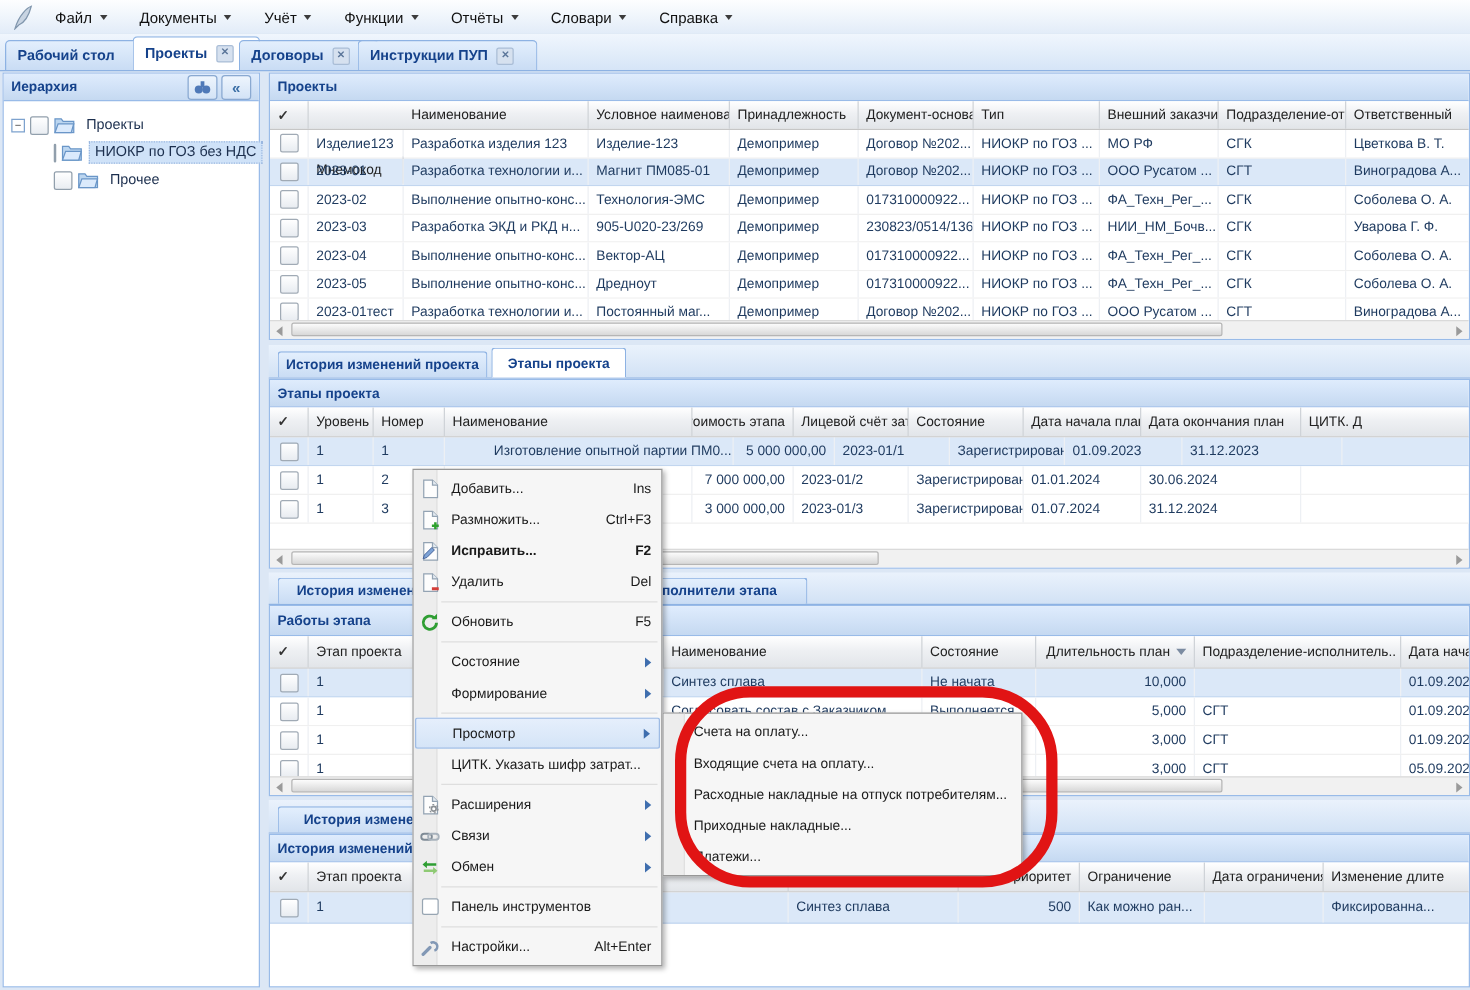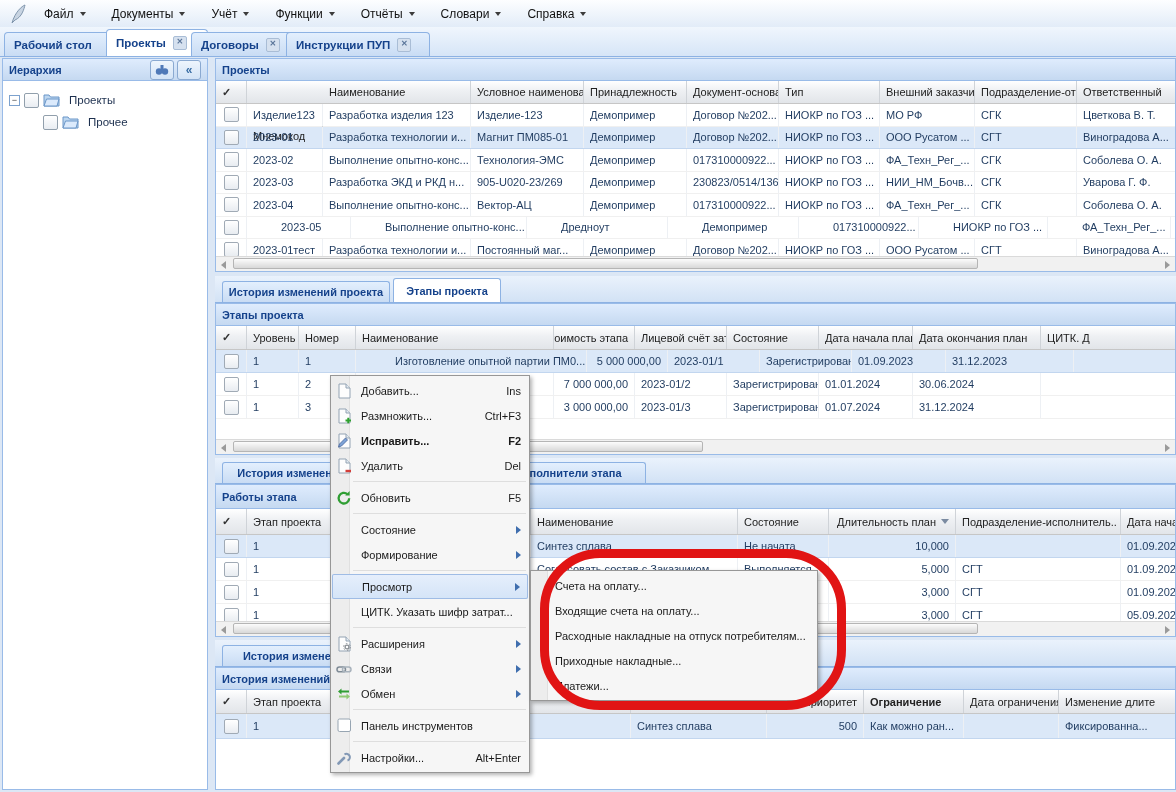--- a/index.html
+++ b/index.html
@@ -183,20 +183,30 @@
         <span class="tlabel">Проекты</span>
       </div>
       <div class="tnode" style="padding-left:34px;">
         <span class="tcb"></span>
         <span class="ticon">
             <svg width="17" height="14" viewBox="0 0 17 14">
               <path d="M1 2h5l1.5 2H16v9H1z" fill="#bcd6f0" stroke="#6a96c8"></path>
               <path d="M1 13l2.5-7H16l-2 7z" fill="#dbeafc" stroke="#6a96c8"></path>
             </svg>
           </span>
+        <span class="tlabel sel">НИОКР по ГОЗ без НДС</span>
+      </div>
+      <div class="tnode" style="padding-left:34px;">
+        <span class="tcb"></span>
+        <span class="ticon">
+            <svg width="17" height="14" viewBox="0 0 17 14">
+              <path d="M1 2h5l1.5 2H16v9H1z" fill="#bcd6f0" stroke="#6a96c8"></path>
+              <path d="M1 13l2.5-7H16l-2 7z" fill="#dbeafc" stroke="#6a96c8"></path>
+            </svg>
+          </span>
         <span class="tlabel">Прочее</span>
       </div>
     </div>
   </div>
 
   <div class="panel" style="left:215px;top:58px;width:961px;height:214px;">
     <div class="phead">
       <span>Проекты</span>
     </div>
     <div class="grid">
@@ -296,21 +306,21 @@
             <div class="gcell" style="width: 76px;">2023-04</div>
             <div class="gcell" style="width: 148px;">Выполнение опытно-конс...</div>
             <div class="gcell" style="width: 113px;">Вектор-АЦ</div>
             <div class="gcell" style="width: 103px;">Демопример</div>
             <div class="gcell" style="width: 92px;">017310000922...</div>
             <div class="gcell" style="width: 101px;">НИОКР по ГОЗ ...</div>
             <div class="gcell" style="width: 95px;">ФА_Техн_Рег_...</div>
             <div class="gcell" style="width: 102px;">СГК</div>
             <div class="gcell" style="width: 100px;">Соболева О. А.</div>
           </div>
-          <div class="grow" style="height: 21.5px; gap: 28px;">
+          <div class="grow" style="height: 21.5px;">
             <div class="gcell" style="width: 31px;">
               <span class="cb"></span>
             </div>
             <div class="gcell" style="width: 76px;">2023-05</div>
             <div class="gcell" style="width: 148px;">Выполнение опытно-конс...</div>
             <div class="gcell" style="width: 113px;">Дредноут</div>
             <div class="gcell" style="width: 103px;">Демопример</div>
             <div class="gcell" style="width: 92px;">017310000922...</div>
             <div class="gcell" style="width: 101px;">НИОКР по ГОЗ ...</div>
             <div class="gcell" style="width: 95px;">ФА_Техн_Рег_...</div>
@@ -569,21 +579,21 @@
           </div>
           <div class="gcell ghc" style="width: 300px;">
             <span></span>
           </div>
           <div class="gcell ghc" style="width: 136px;">
             <span></span>
           </div>
           <div class="gcell ghc r" style="width: 97px;">
             <span>Приоритет</span>
           </div>
-          <div class="gcell ghc" style="width: 100px; font-weight: bold;">
+          <div class="gcell ghc" style="width: 100px;">
             <span>Ограничение</span>
           </div>
           <div class="gcell ghc" style="width: 95px;">
             <span>Дата ограничения</span>
           </div>
           <div class="gcell ghc" style="width: 118px;">
             <span>Изменение длите</span>
           </div>
         </div>
         <div class="gbody">

